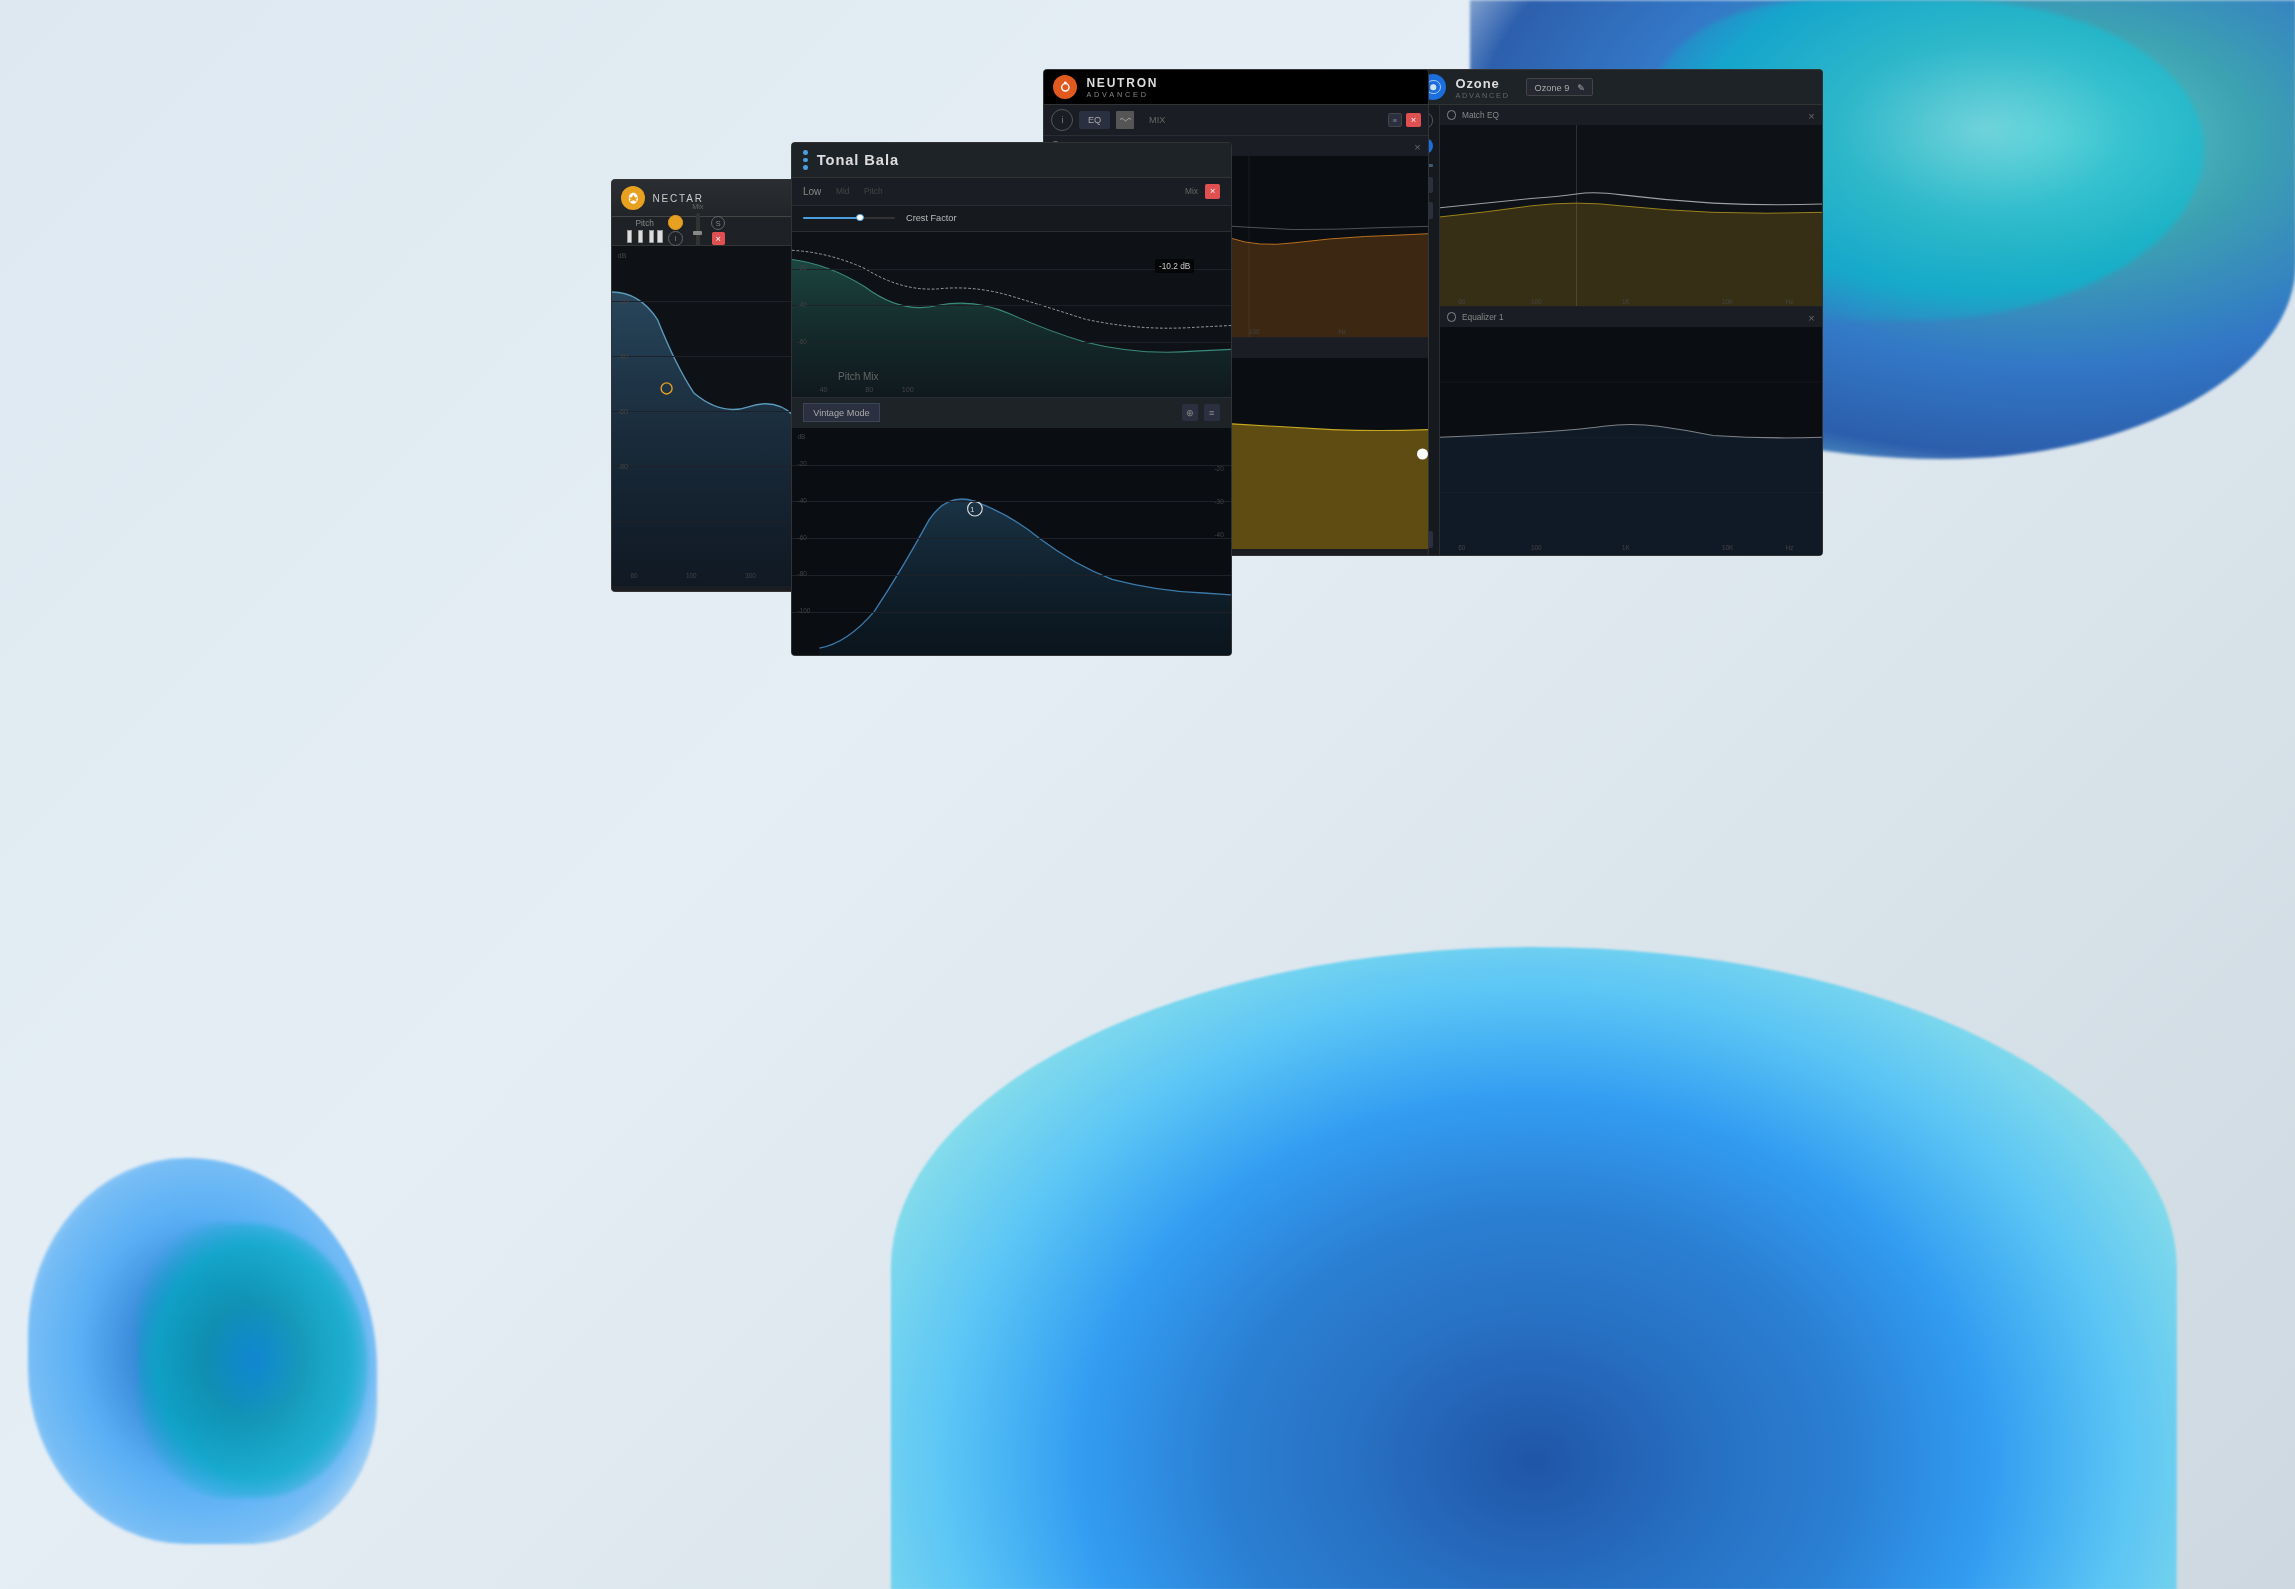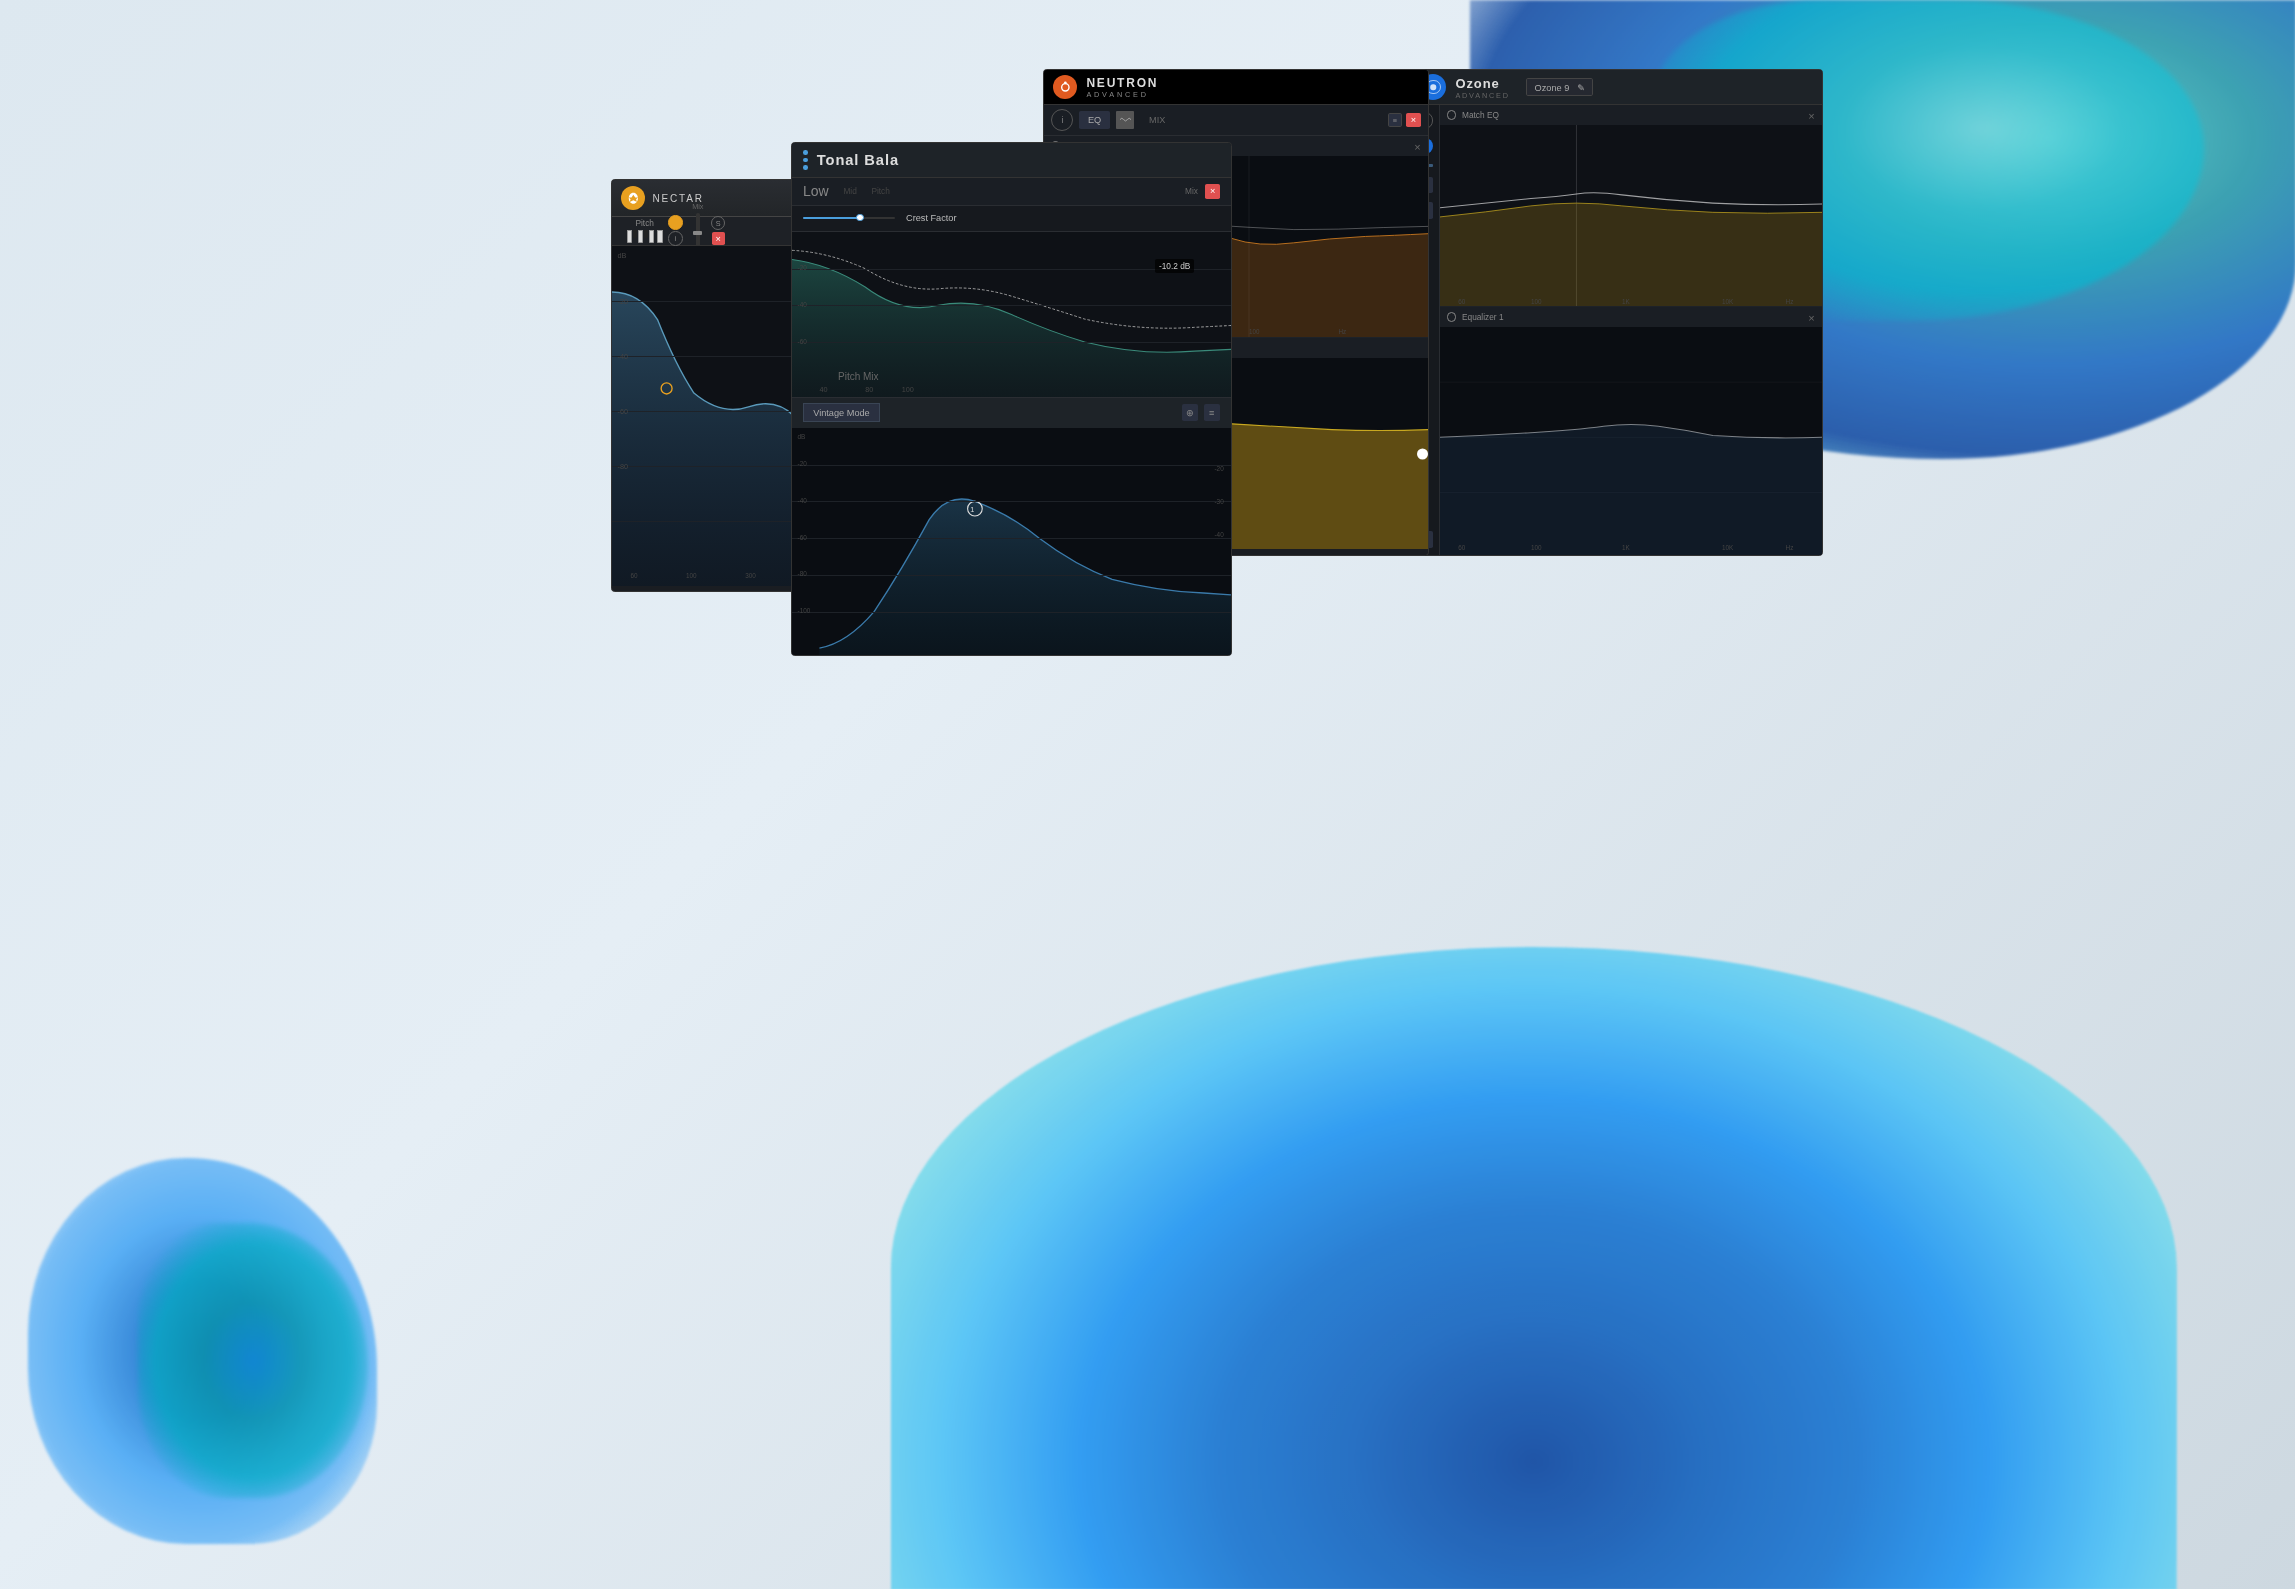--- a/index.html
+++ b/index.html
@@ -591,21 +591,21 @@
     <div class="tonal-header">
       <div class="tonal-dots">
         <div class="dot" style="background:#4a9edd;"></div>
         <div class="dot" style="background:#4a9edd;"></div>
         <div class="dot" style="background:#4a9edd;"></div>
       </div>
       <span class="tonal-title">Tonal Bala</span>
     </div>
 
     <div class="tonal-sub-header">
-      <span style="color:#888;font-size:14px;">Low</span>
+      <span style="color:#888;font-size:10px;">Low</span>
       <span style="color:#444;font-size:8.3px;">Mid</span>
       <span style="color:#444;font-size:8.3px;">Pitch</span>
       <div style="margin-left:auto;display:flex;gap:7.3px;align-items:center;">
         <span style="color:#666;font-size:8.3px;">Mix</span>
         <div style="width:14.7px;height:14.7px;background:#e05050;border-radius:1.8px;display:flex;align-items:center;justify-content:center;cursor:pointer;">
           <span style="color:white;font-size:9.2px;">×</span>
         </div>
       </div>
     </div>
 

